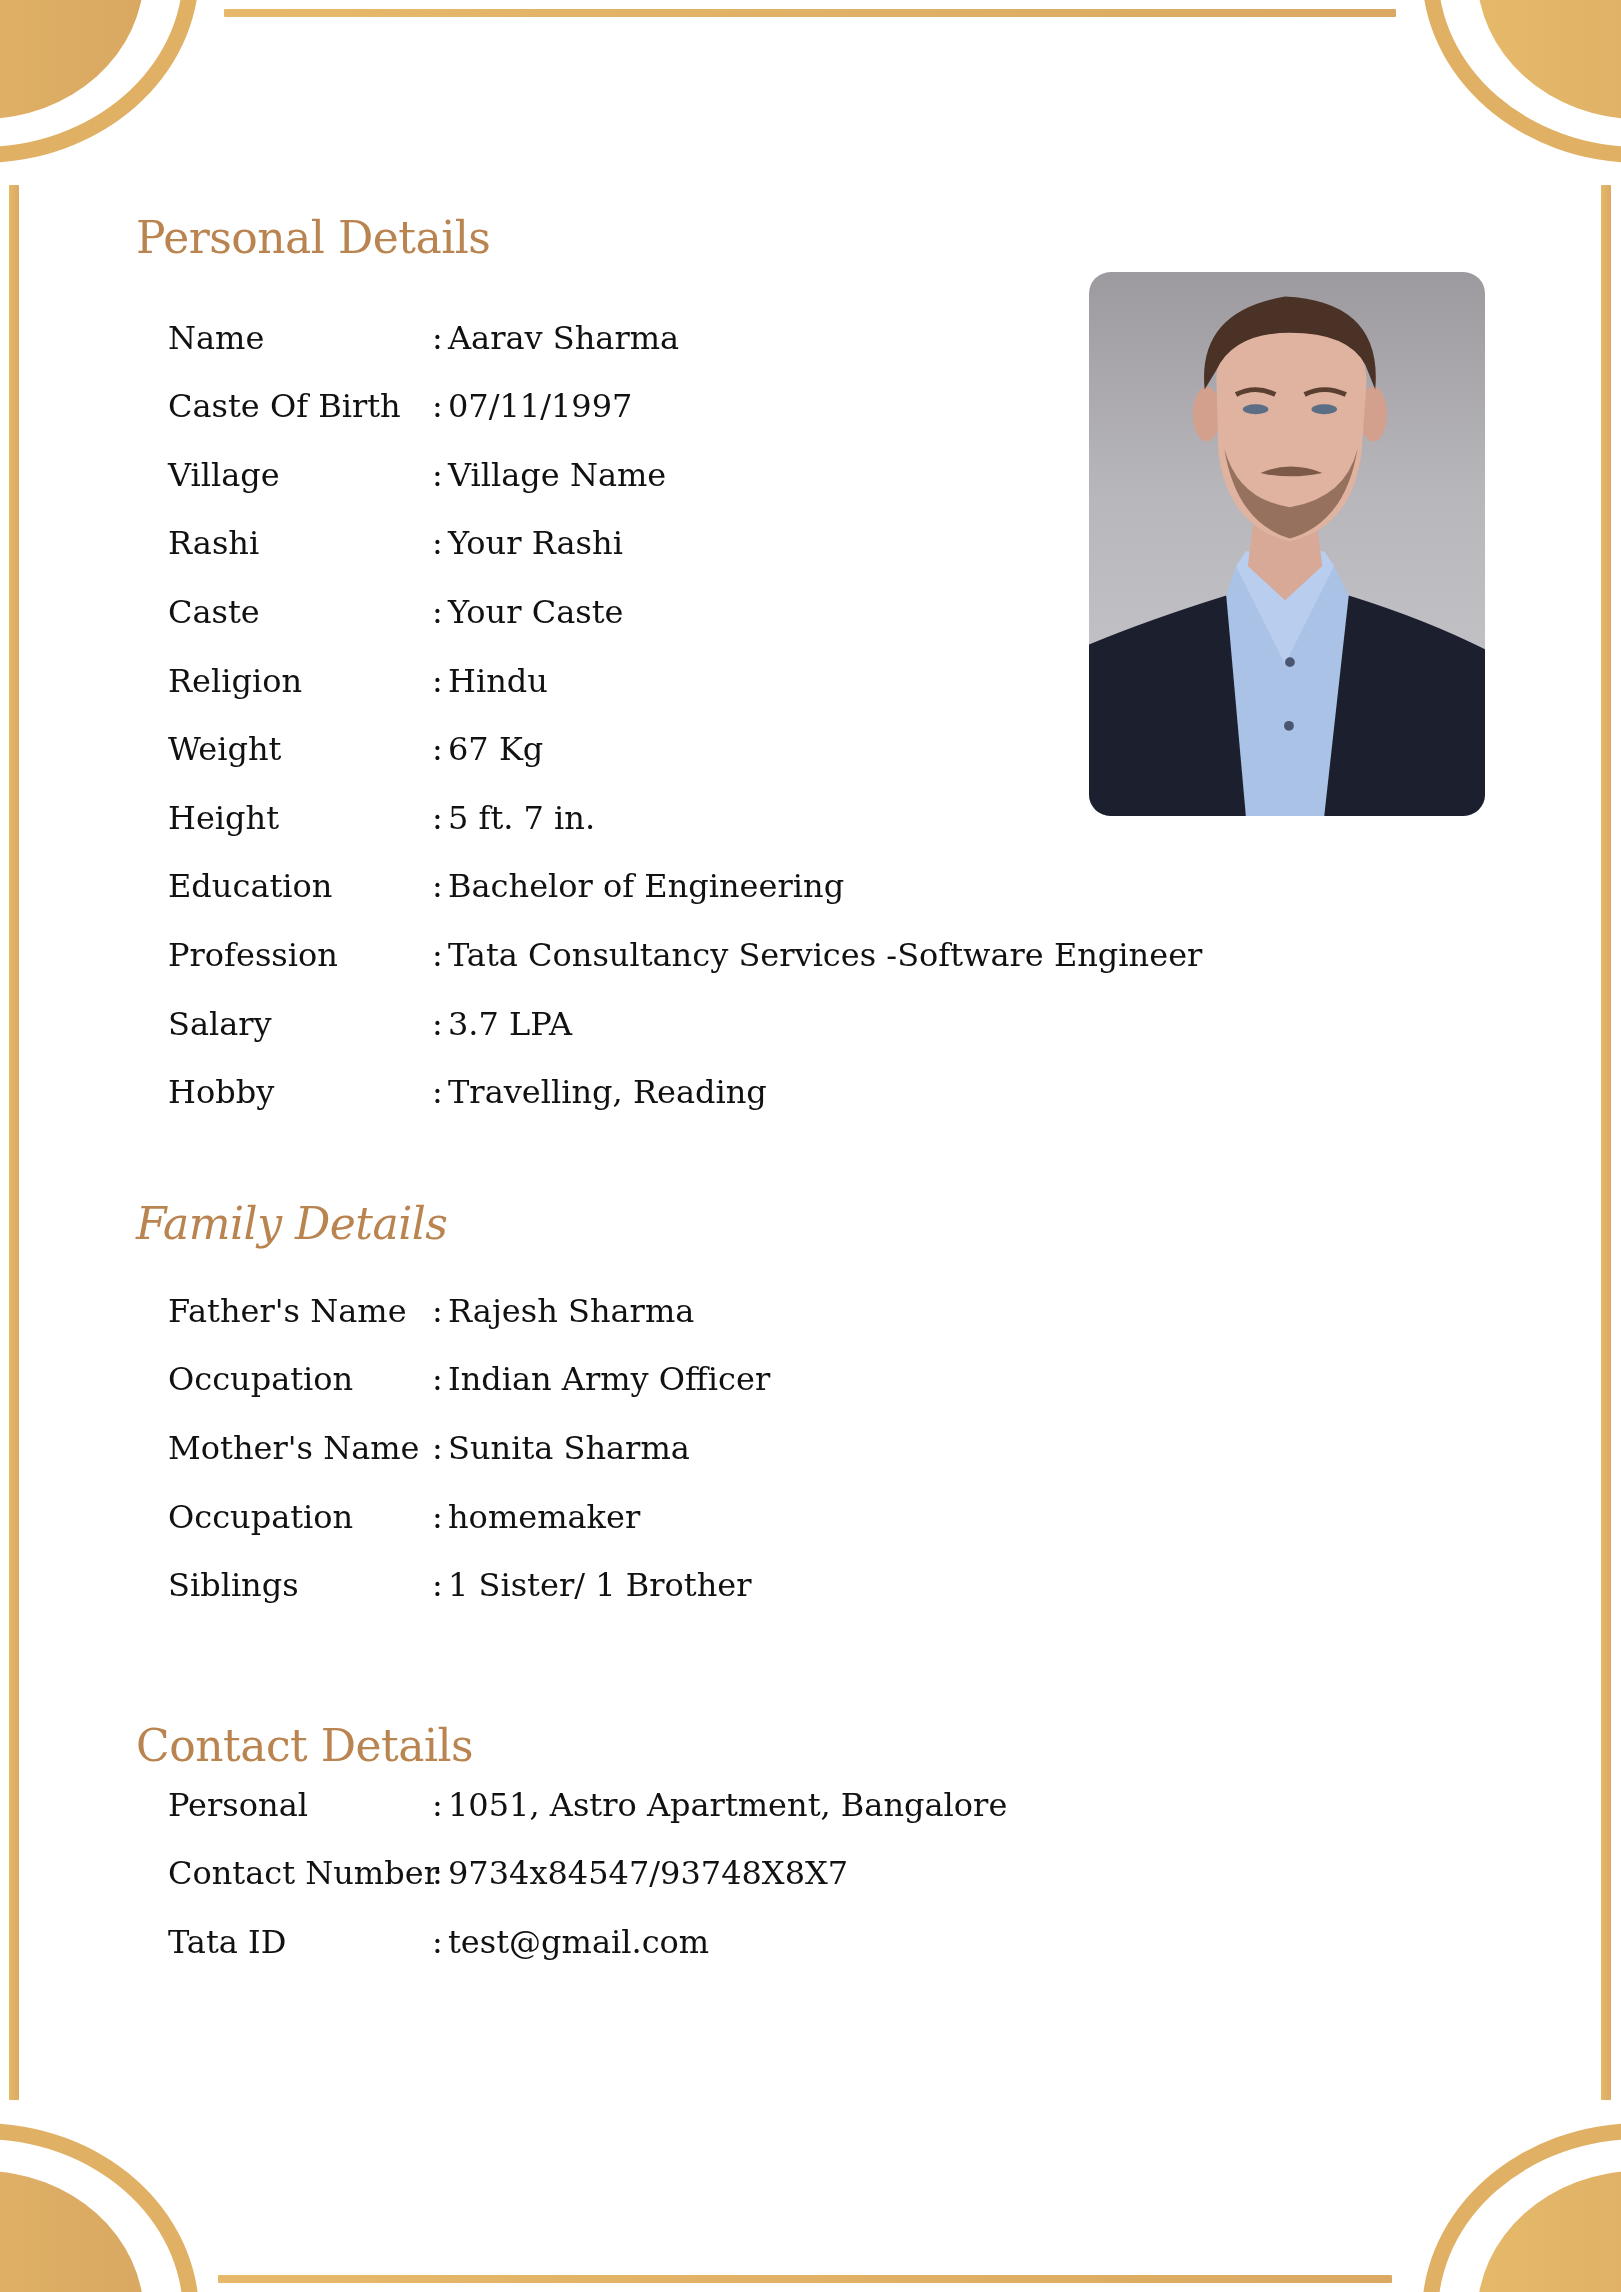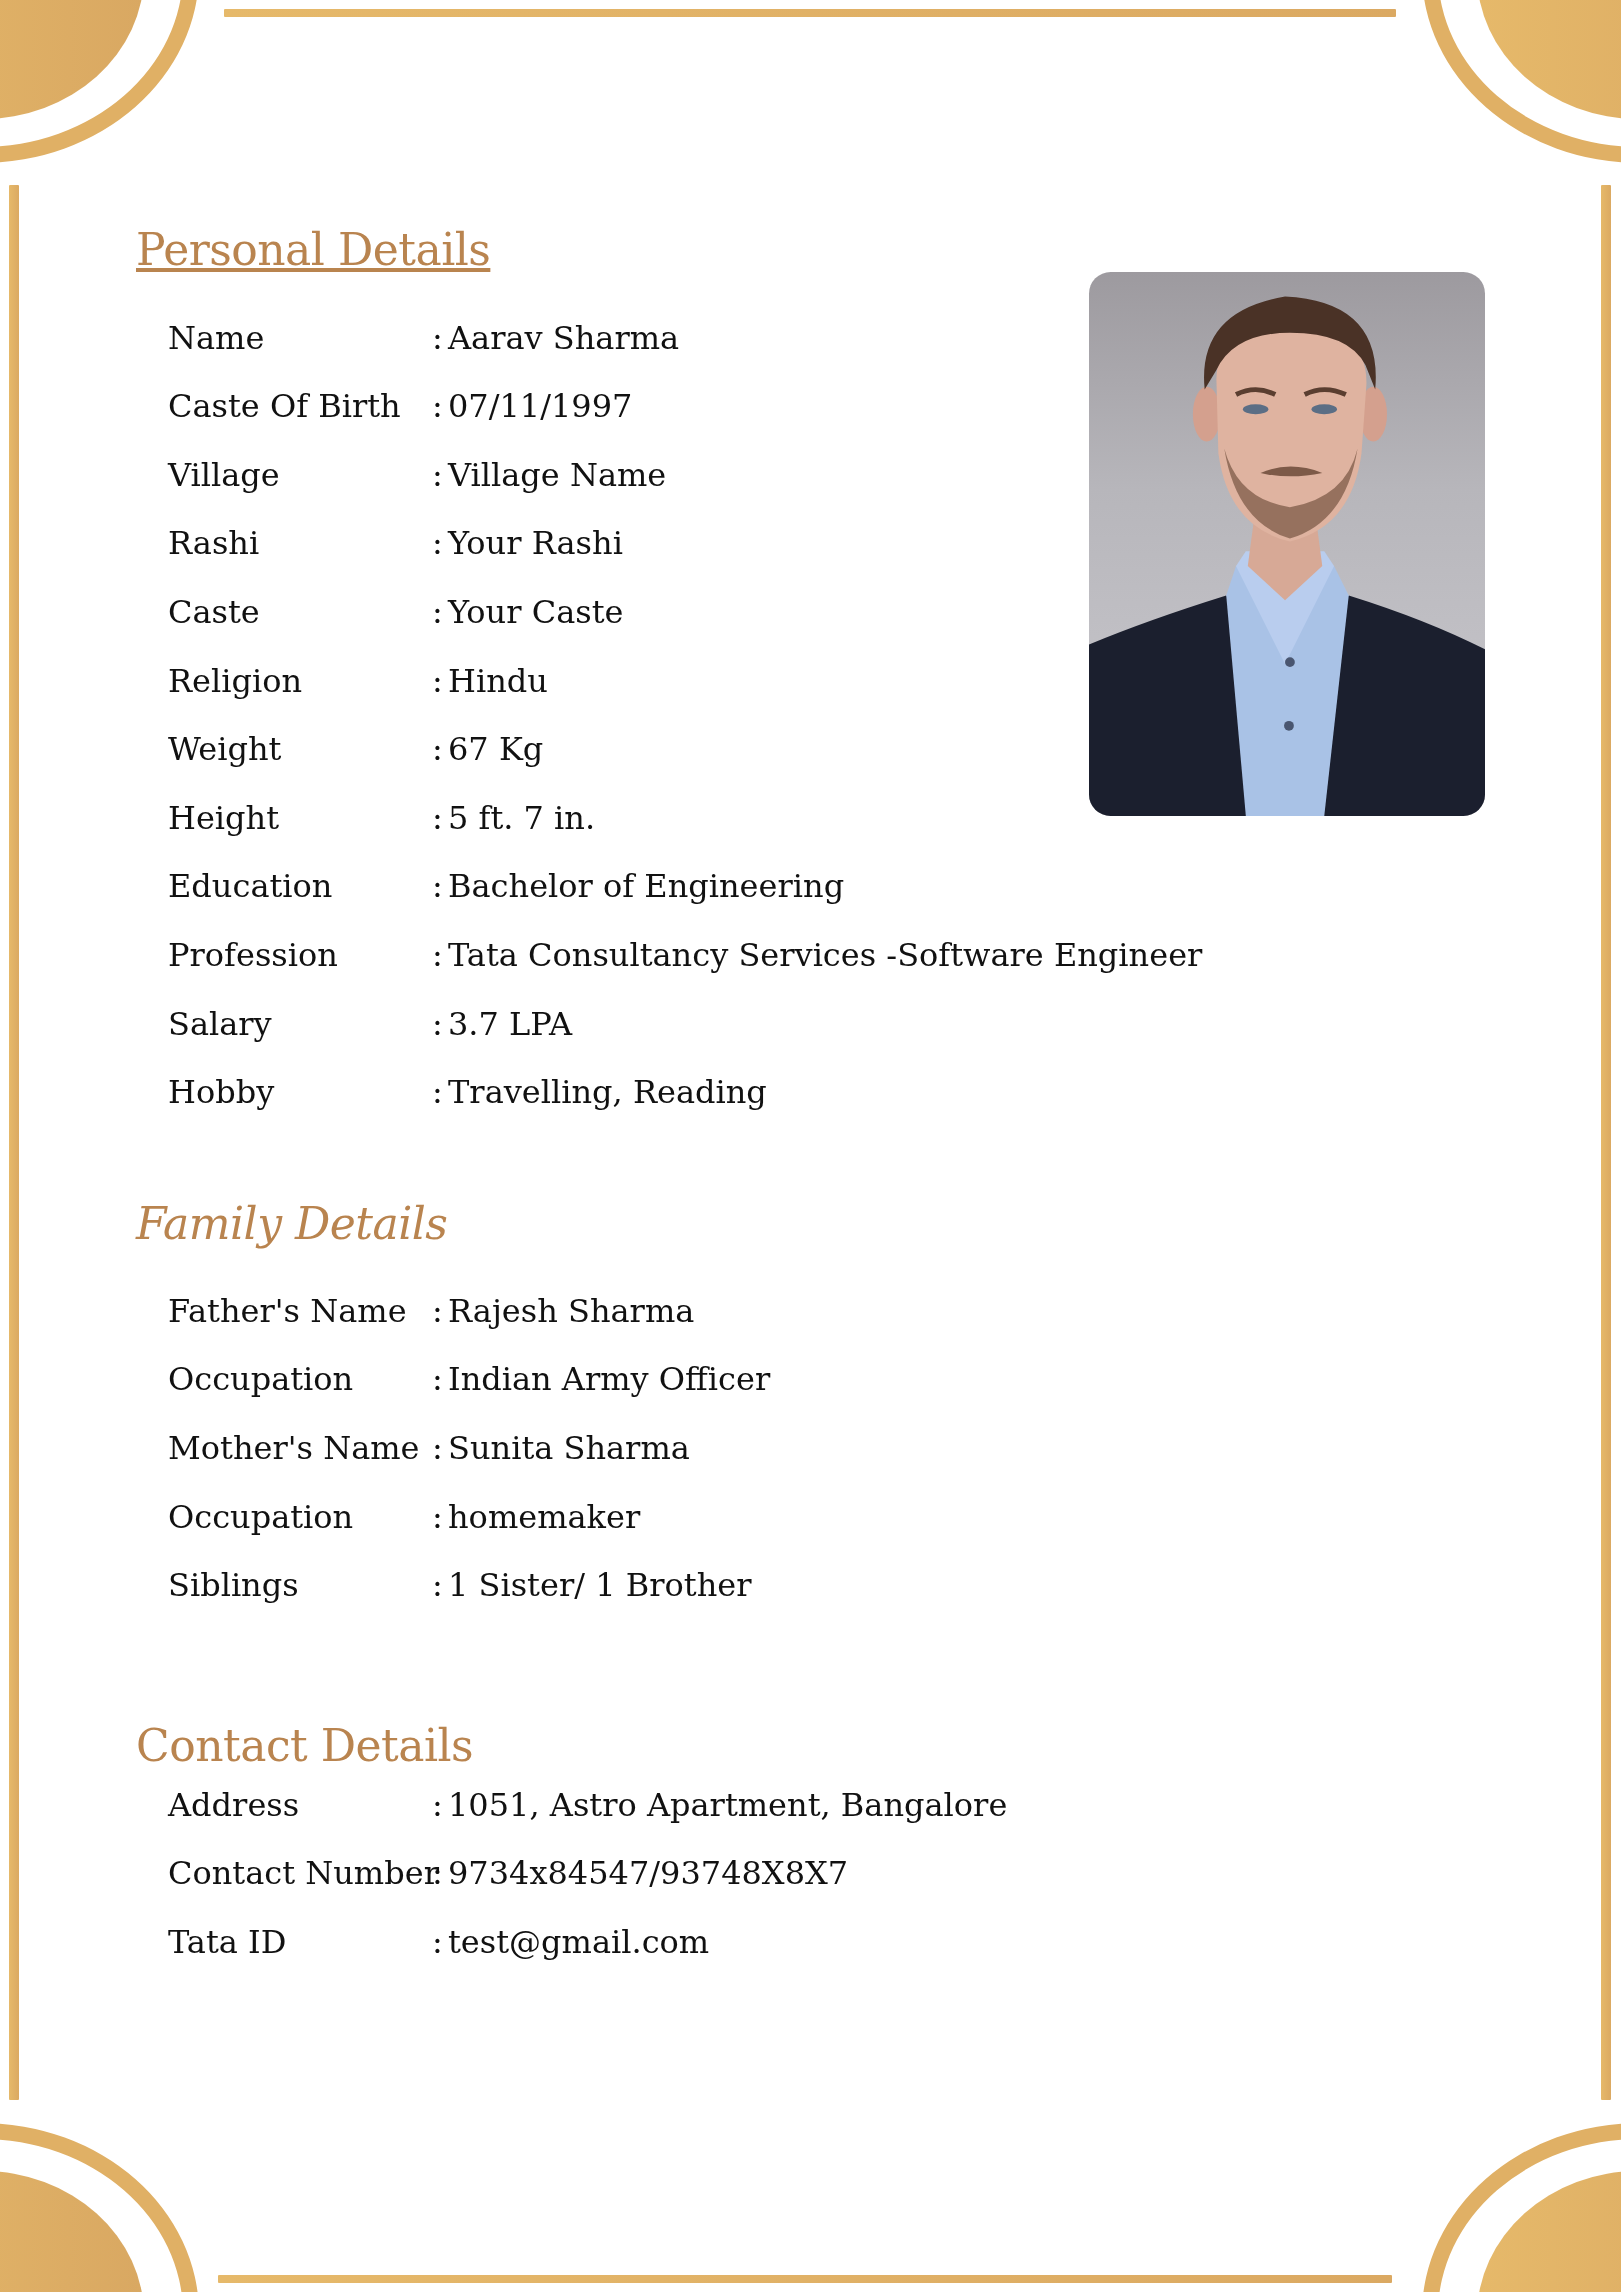--- a/index.html
+++ b/index.html
@@ -66,21 +66,21 @@
 
     <path d="M118 120 Q110 40 200 25 Q300 30 292 120 L282 95 Q265 62 205 62 Q148 62 130 100 Z" fill="#4a3226"></path>
 
     <ellipse cx="170" cy="140" rx="13" ry="5" fill="#5b6e85"></ellipse>
     <ellipse cx="240" cy="140" rx="13" ry="5" fill="#5b6e85"></ellipse>
     <path d="M150 125 Q170 115 190 125" stroke="#5a3e30" stroke-width="5" fill="none"></path>
     <path d="M220 125 Q240 115 262 125" stroke="#5a3e30" stroke-width="5" fill="none"></path>
   </svg>
 </div>
 
-<h2 class="section-title" style="top:228px;text-decoration:underline;">Personal Details</h2>
+<h2 class="section-title" style="top:216px;">Personal Details</h2>
 
 <div class="row" style="top:317px;">
   <span class="label">Name</span>
   <span class="colon">:</span>
   <span class="value">Aarav Sharma</span>
 </div>
 <div class="row" style="top:385px;">
   <span class="label">Caste Of Birth</span>
   <span class="colon">:</span>
   <span class="value">07/11/1997</span>
@@ -160,21 +160,21 @@
 </div>
 <div class="row" style="top:1564px;">
   <span class="label">Siblings</span>
   <span class="colon">:</span>
   <span class="value">1 Sister/ 1 Brother</span>
 </div>
 
 <h2 class="section-title" style="top:1696px;margin-top:28px;">Contact Details</h2>
 
 <div class="row" style="top:1784px;">
-  <span class="label">Address</span>
+  <span class="label">Personal</span>
   <span class="colon">:</span>
   <span class="value">1051, Astro Apartment, Bangalore</span>
 </div>
 <div class="row" style="top:1852px;">
   <span class="label">Contact Number</span>
   <span class="colon">:</span>
   <span class="value">9734x84547/93748X8X7</span>
 </div>
 <div class="row" style="top:1921px;">
   <span class="label">Tata ID</span>

